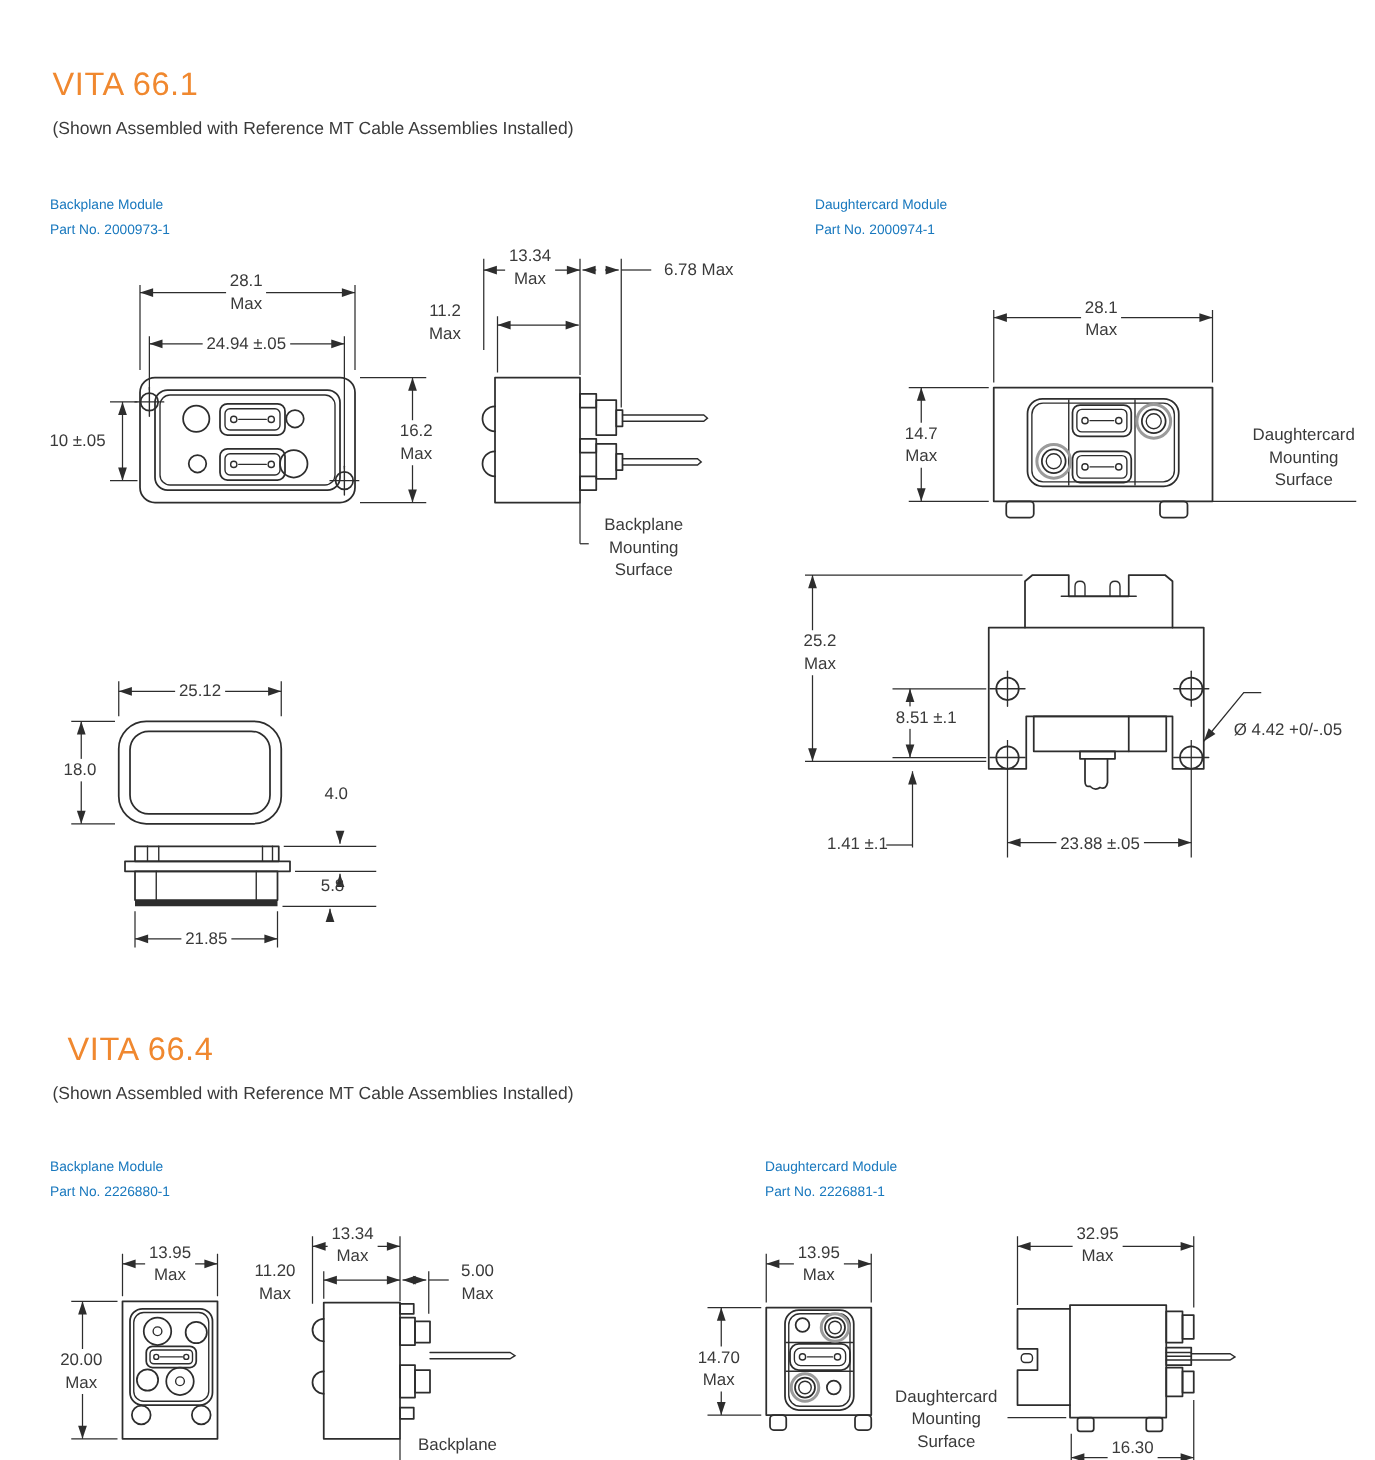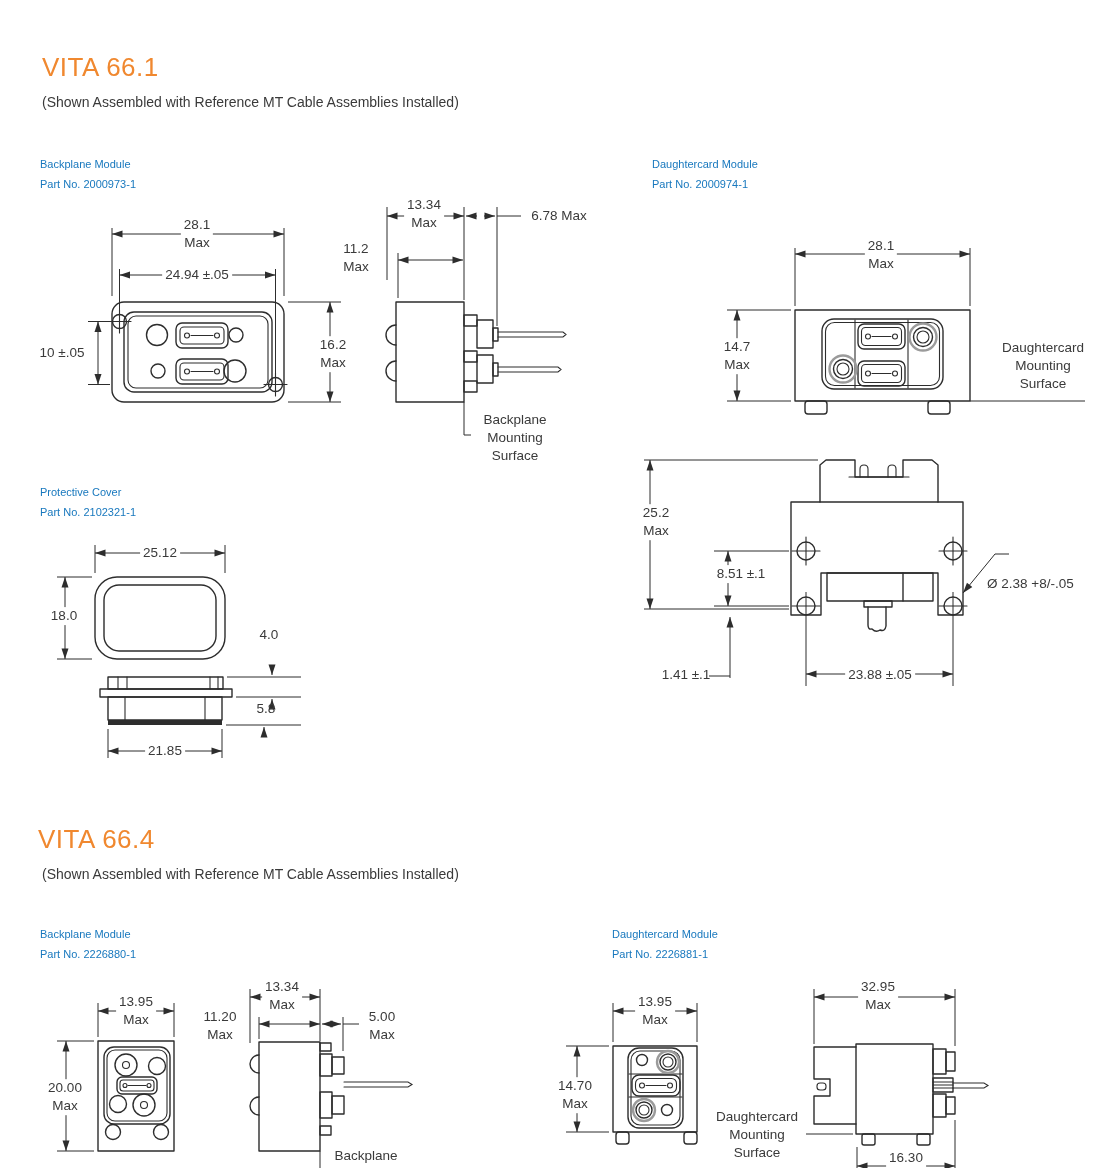--- a/index.html
+++ b/index.html
@@ -311,24 +311,20 @@
   <div class="subtitle" style="left:42px;top:50px;">(Shown Assembled with Reference MT Cable Assemblies Installed)</div>
 
   <div class="mhead" style="left:40px;top:110px;">
     <div>Backplane Module</div>
     <div>Part No. 2000973-1</div>
   </div>
   <div class="mhead" style="left:652px;top:110px;">
     <div>Daughtercard Module</div>
     <div>Part No. 2000974-1</div>
   </div>
-  <div class="mhead" style="left:40px;top:438px;">
-    <div>Protective Cover</div>
-    <div>Part No. 2102321-1</div>
-  </div>
 
   <div class="dim" style="left:197px;top:190px;">28.1
 Max</div>
   <div class="dim" style="left:197px;top:231px;">24.94 ±.05</div>
   <div class="dim nobg" style="left:62px;top:309px;">10 ±.05</div>
   <div class="dim" style="left:333px;top:310px;">16.2
 Max</div>
   <div class="dim" style="left:424px;top:170px;">13.34
 Max</div>
   <div class="dim" style="left:559px;top:172px;">6.78 Max</div>
@@ -342,28 +338,28 @@
   <div class="dim" style="left:737px;top:312px;">14.7
 Max</div>
   <div class="dim nobg" style="left:1043px;top:322px;">Daughtercard
 Mounting
 Surface</div>
   <div class="dim" style="left:656px;top:478px;">25.2
 Max</div>
   <div class="dim" style="left:741px;top:530px;">8.51 ±.1</div>
   <div class="dim nobg" style="left:686px;top:631px;">1.41 ±.1</div>
   <div class="dim" style="left:880px;top:631px;">23.88 ±.05</div>
-  <div class="dim left nobg" style="left:984px;top:540px;">Ø 2.38 +8/-.05</div>
+  <div class="dim left nobg" style="left:984px;top:540px;">Ø 4.42 +0/-.05</div>
   <div class="dim" style="left:160px;top:509px;">25.12</div>
   <div class="dim" style="left:64px;top:572px;text-align:right;">18.0</div>
   <div class="dim nobg" style="left:269px;top:591px;">4.0</div>
   <div class="dim nobg" style="left:266px;top:665px;">5.8</div>
   <div class="dim" style="left:165px;top:707px;">21.85</div>
 
-  <div class="sec-title" style="left:38px;top:780px;">VITA 66.4</div>
+  <div class="sec-title" style="left:54px;top:780px;">VITA 66.4</div>
   <div class="subtitle" style="left:42px;top:822px;">(Shown Assembled with Reference MT Cable Assemblies Installed)</div>
 
   <div class="mhead" style="left:40px;top:880px;">
     <div>Backplane Module</div>
     <div>Part No. 2226880-1</div>
   </div>
   <div class="mhead" style="left:612px;top:880px;">
     <div>Daughtercard Module</div>
     <div>Part No. 2226881-1</div>
   </div>

